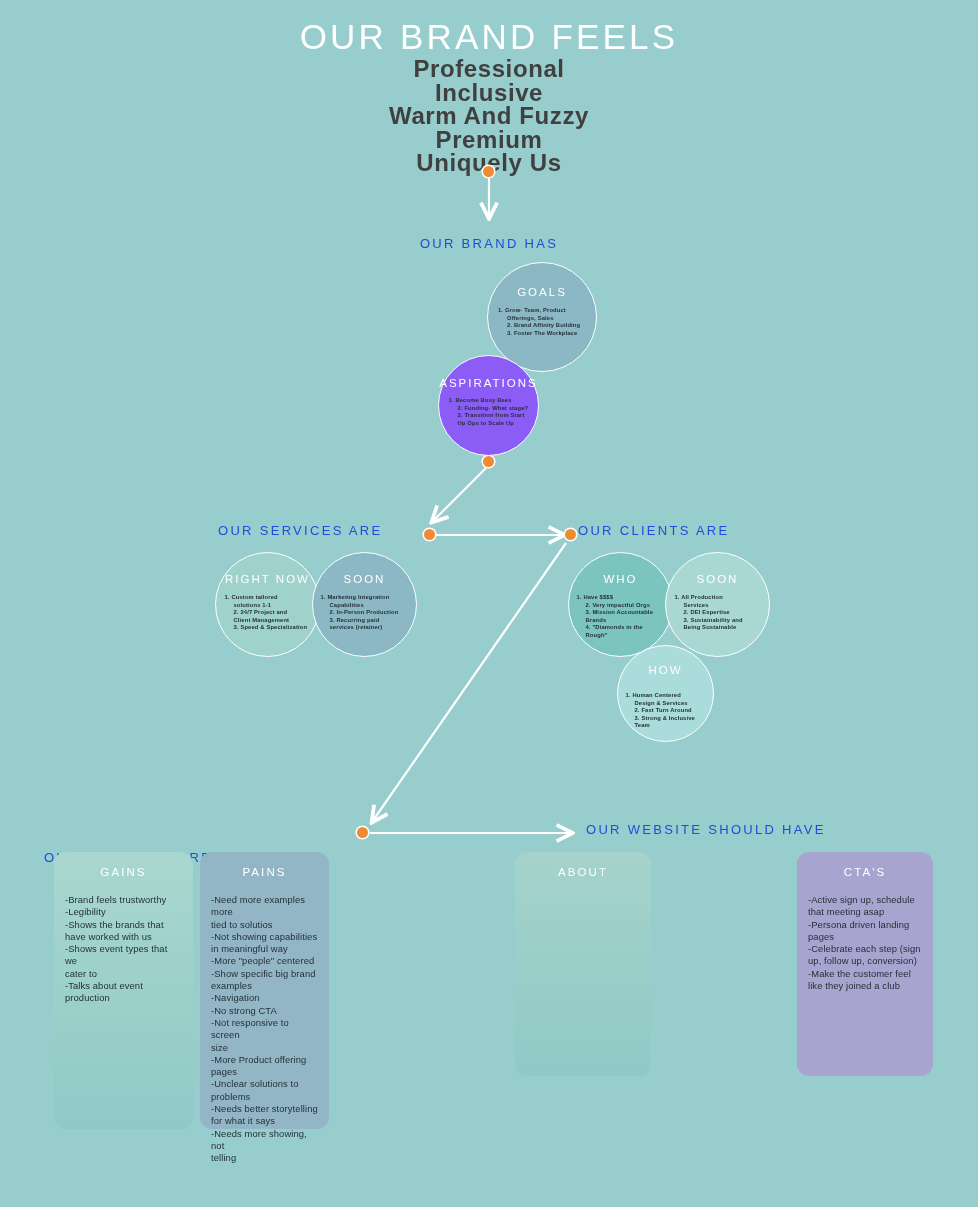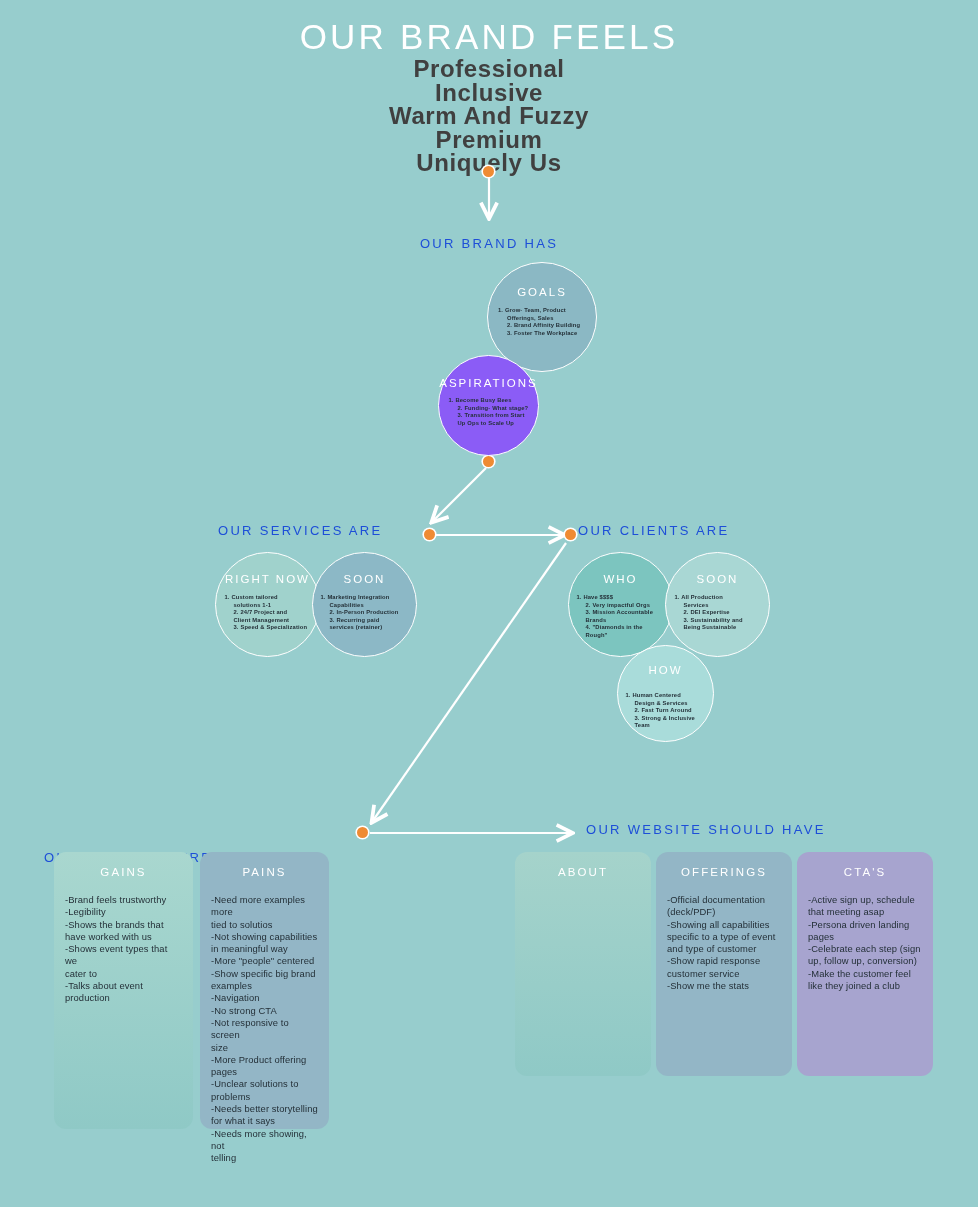--- a/index.html
+++ b/index.html
@@ -238,33 +238,20 @@
 telling</div>
     </div>
   </div>
 
   <div class="section-head sh-should">OUR WEBSITE SHOULD HAVE</div>
 
   <div class="card" style="left:515px;top:852px;width:136px;height:224px;background:linear-gradient(180deg,#a5d3cb 0%,#8fc9c6 100%);">
     <div class="k-title">ABOUT</div>
   </div>
 
-  <div class="card" style="left:656px;top:852px;width:136px;height:224px;background:#93b6c6;">
-    <div class="k-title">OFFERINGS</div>
-    <div class="k-list">
-      <div>-Official documentation
-(deck/PDF)
--Showing all capabilities
-specific to a type of event
-and type of customer
--Show rapid response
-customer service
--Show me the stats</div>
-    </div>
-  </div>
 
   <div class="card" style="left:797px;top:852px;width:136px;height:224px;background:#a7a4cf;">
     <div class="k-title">CTA'S</div>
     <div class="k-list">
       <div>-Active sign up, schedule
 that meeting asap
 -Persona driven landing
 pages
 -Celebrate each step (sign
 up, follow up, conversion)

